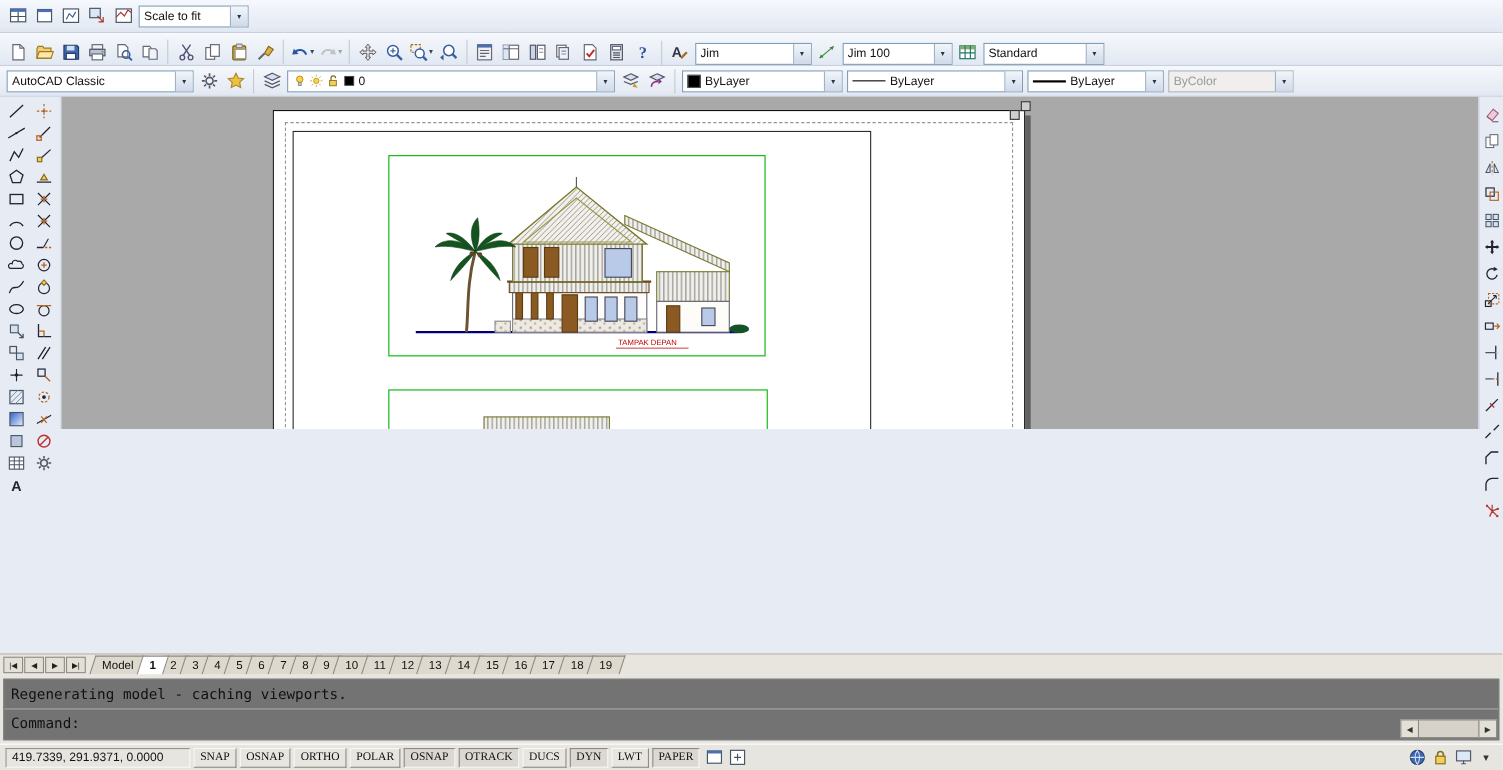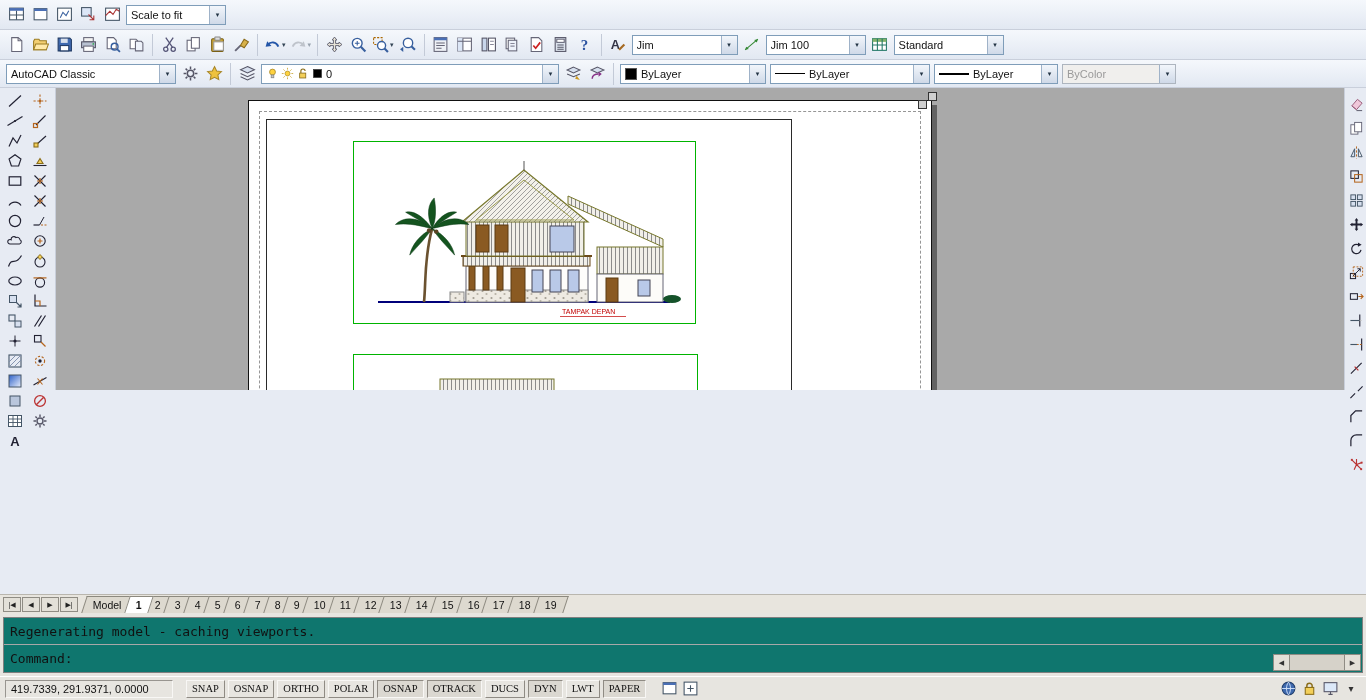--- a/index.html
+++ b/index.html
@@ -1,21 +1,21 @@
 <!DOCTYPE html>
 <html><head>
 <meta charset="utf-8">
 <style>
   html,body{margin:0;padding:0;width:1366px;height:700px;overflow:hidden;
     font-family:"Liberation Sans",sans-serif;font-size:11px;background:#e7ebf3;color:#111;}
   #app{position:relative;width:1366px;height:496px;}
   .trow{position:absolute;left:0;right:0;display:flex;align-items:center;padding:0 4px;
     background:linear-gradient(#f5f8fc,#e2e8f2);border-bottom:1px solid #c9cfdb;box-sizing:border-box;}
   #row1{top:0;height:30px;}
-  #row2{top:30px;height:30px;}
+  #row2{top:30px;height:30px;align-items:flex-end;}
   #row3{top:60px;height:28px;}
   .strip{display:flex;align-items:center;}
   .tbtn{display:flex;align-items:center;justify-content:center;min-width:24px;height:24px;
     background:transparent;border:1px solid transparent;border-radius:2px;padding:0 1px;margin:0;cursor:default;}
   .tbtn.dis{opacity:.45;}
   .ic{width:17px;height:17px;display:block;}
   .ic.sm{width:13px;height:13px;margin-right:2px;flex:none;}
   .ddc{font-size:7px;color:#345;margin-left:1px;}
   .sep{width:1px;height:22px;background:#c3cad7;margin:0 4px;flex:none;}
   .combo{height:20px;background:#fff;border:1px solid #7f9db9;display:flex;align-items:center;
@@ -56,30 +56,30 @@
   .tnav{width:18px;height:15px;font-size:7px;display:flex;align-items:center;justify-content:center;
     background:#e3e0d8;border:1px solid #8f8c84;margin-right:1px;padding:0;color:#222;}
   #layout-tabs{display:flex;align-items:flex-end;}
   .tab{height:16px;padding:0 8px;background:#ddd9cf;border:1px solid #8c897f;border-bottom:none;
     transform:skewX(-18deg);display:flex;align-items:center;margin-right:-4px;}
   .tab span{transform:skewX(18deg);font-size:10.5px;color:#111;}
   .tab.active{background:#fff;z-index:3;position:relative;}
   .tab.active span{font-weight:bold;}
   #cmdarea{position:absolute;left:0;right:0;top:613px;height:63px;background:#e7e5e0;
     padding:4px 3px 3px;box-sizing:border-box;}
-  #cmdwin{position:relative;height:100%;background:#0f766e;border:1px solid #7f7f7f;
+  #cmdwin{position:relative;height:100%;background:#737373;border:1px solid #7f7f7f;
     font-family:"DejaVu Sans Mono",monospace;font-size:13px;box-sizing:border-box;}
   .cmd-hist{height:27px;border-bottom:1px solid #a8a8a8;display:flex;align-items:center;padding:0 6px;box-sizing:border-box;}
   .cmd-line{height:26px;display:flex;align-items:center;padding:0 6px;box-sizing:border-box;}
   #cmdscroll{position:absolute;right:1px;bottom:1px;height:17px;width:88px;display:flex;}
   .csb{width:17px;height:17px;font-size:7px;display:flex;align-items:center;justify-content:center;
     background:#e3e0d8;border:1px solid #8f8c84;padding:0;color:#333;}
   .ctrack{flex:1;background:#d6d2c9;border-top:1px solid #8f8c84;border-bottom:1px solid #8f8c84;}
   #statusbar{position:absolute;left:0;right:0;top:676px;height:24px;background:#e7e5e0;
-    border-top:1px solid #fff;display:flex;align-items:center;padding:0 5px;box-sizing:border-box;gap:13px;}
+    border-top:1px solid #fff;display:flex;align-items:center;padding:0 5px;box-sizing:border-box;gap:3px;}
   .coords{width:168px;height:18px;display:flex;align-items:center;padding:0 5px;border:1px solid;
     border-color:#989590 #f8f7f5 #f8f7f5 #989590;box-sizing:border-box;flex:none;}
   #status-toggles{display:flex;gap:3px;}
   .stoggle{height:18px;padding:0 5px;font-size:10.5px;display:flex;align-items:center;background:#e7e5e0;
     border:1px solid;border-color:#f8f7f5 #8f8b84 #8f8b84 #f8f7f5;color:#111;font-family:Liberation Serif, serif;}
   .stoggle.pressed{border-color:#8f8b84 #f8f7f5 #f8f7f5 #8f8b84;background:#dbd8d1;}
   .traywrap{margin-left:auto;display:flex;align-items:center;}
   #statusbar .tbtn{height:20px;min-width:20px;}
   .trayglyph{font-size:10px;padding:0 3px;color:#333;}
 </style>

